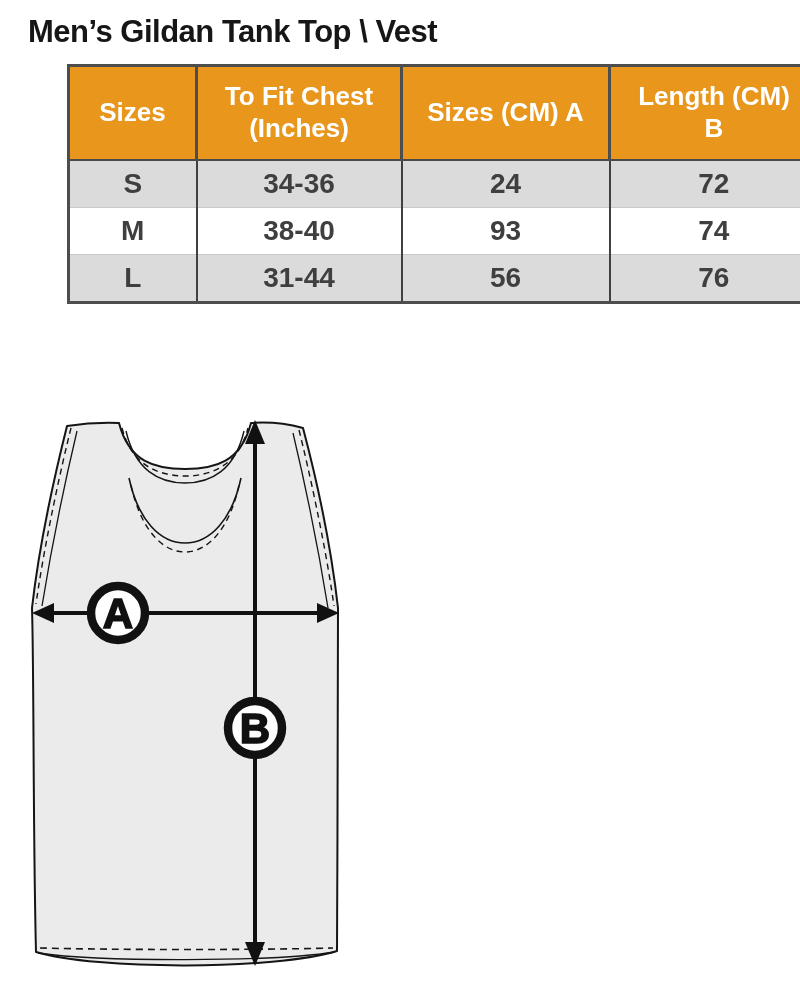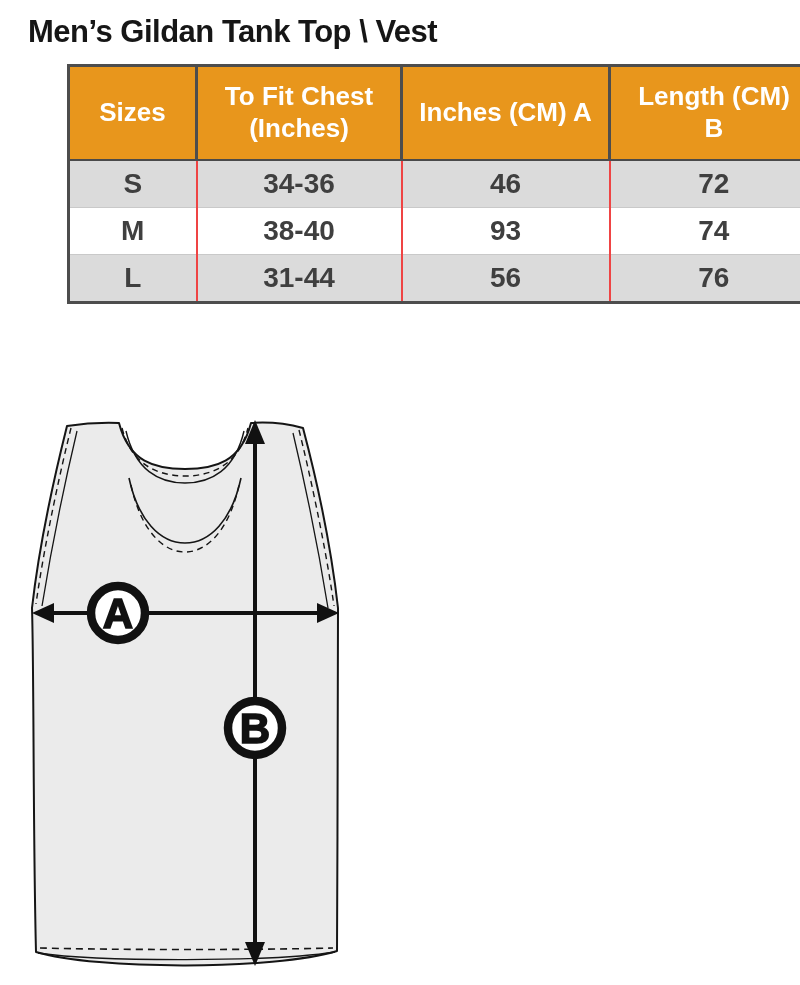--- a/index.html
+++ b/index.html
@@ -27,21 +27,21 @@
     height:92px;text-align:center;vertical-align:middle;
     white-space:pre-line;
     border-left:3px solid #4d4d4d;
     border-bottom:2px solid #4a4a4a;
     padding:0 4px;
   }
   .size-table th:first-child{border-left:none;}
   .size-table td{
     font-size:28px;font-weight:bold;color:#3f3f3f;
     height:46px;text-align:center;vertical-align:middle;
-    border-left:2px solid #ef4444;
+    border-left:2px solid #404040;
     padding:0;
   }
   .size-table td:first-child{border-left:none;}
   .size-table tr.alt td{background:#dbdbdb;}
   .size-table tr.plain td{background:#ffffff;}
   .size-table tbody tr + tr td{border-top:1.5px solid #c9c9c9;}
   .diagram-wrap{position:absolute;left:25px;top:412px;width:320px;height:565px;}
   svg{display:block;}
   .badge-letter{
     font-family:"Liberation Sans", sans-serif;
@@ -62,30 +62,30 @@
         <col class="c1">
         <col class="c2">
         <col class="c3">
         <col class="c4">
       </colgroup>
     <thead>
       <tr>
         <th>Sizes</th>
         <th>To Fit Chest
 (Inches)</th>
-        <th>Inches (CM) A</th>
+        <th>Sizes (CM) A</th>
         <th>Length  (CM)
 B</th>
       </tr>
     </thead>
     <tbody>
       <tr class="alt">
         <td>S</td>
         <td>34-36</td>
-        <td>46</td>
+        <td>24</td>
         <td>72</td>
       </tr>
       <tr class="plain">
         <td>M</td>
         <td>38-40</td>
         <td>93</td>
         <td>74</td>
       </tr>
       <tr class="alt">
         <td>L</td>

